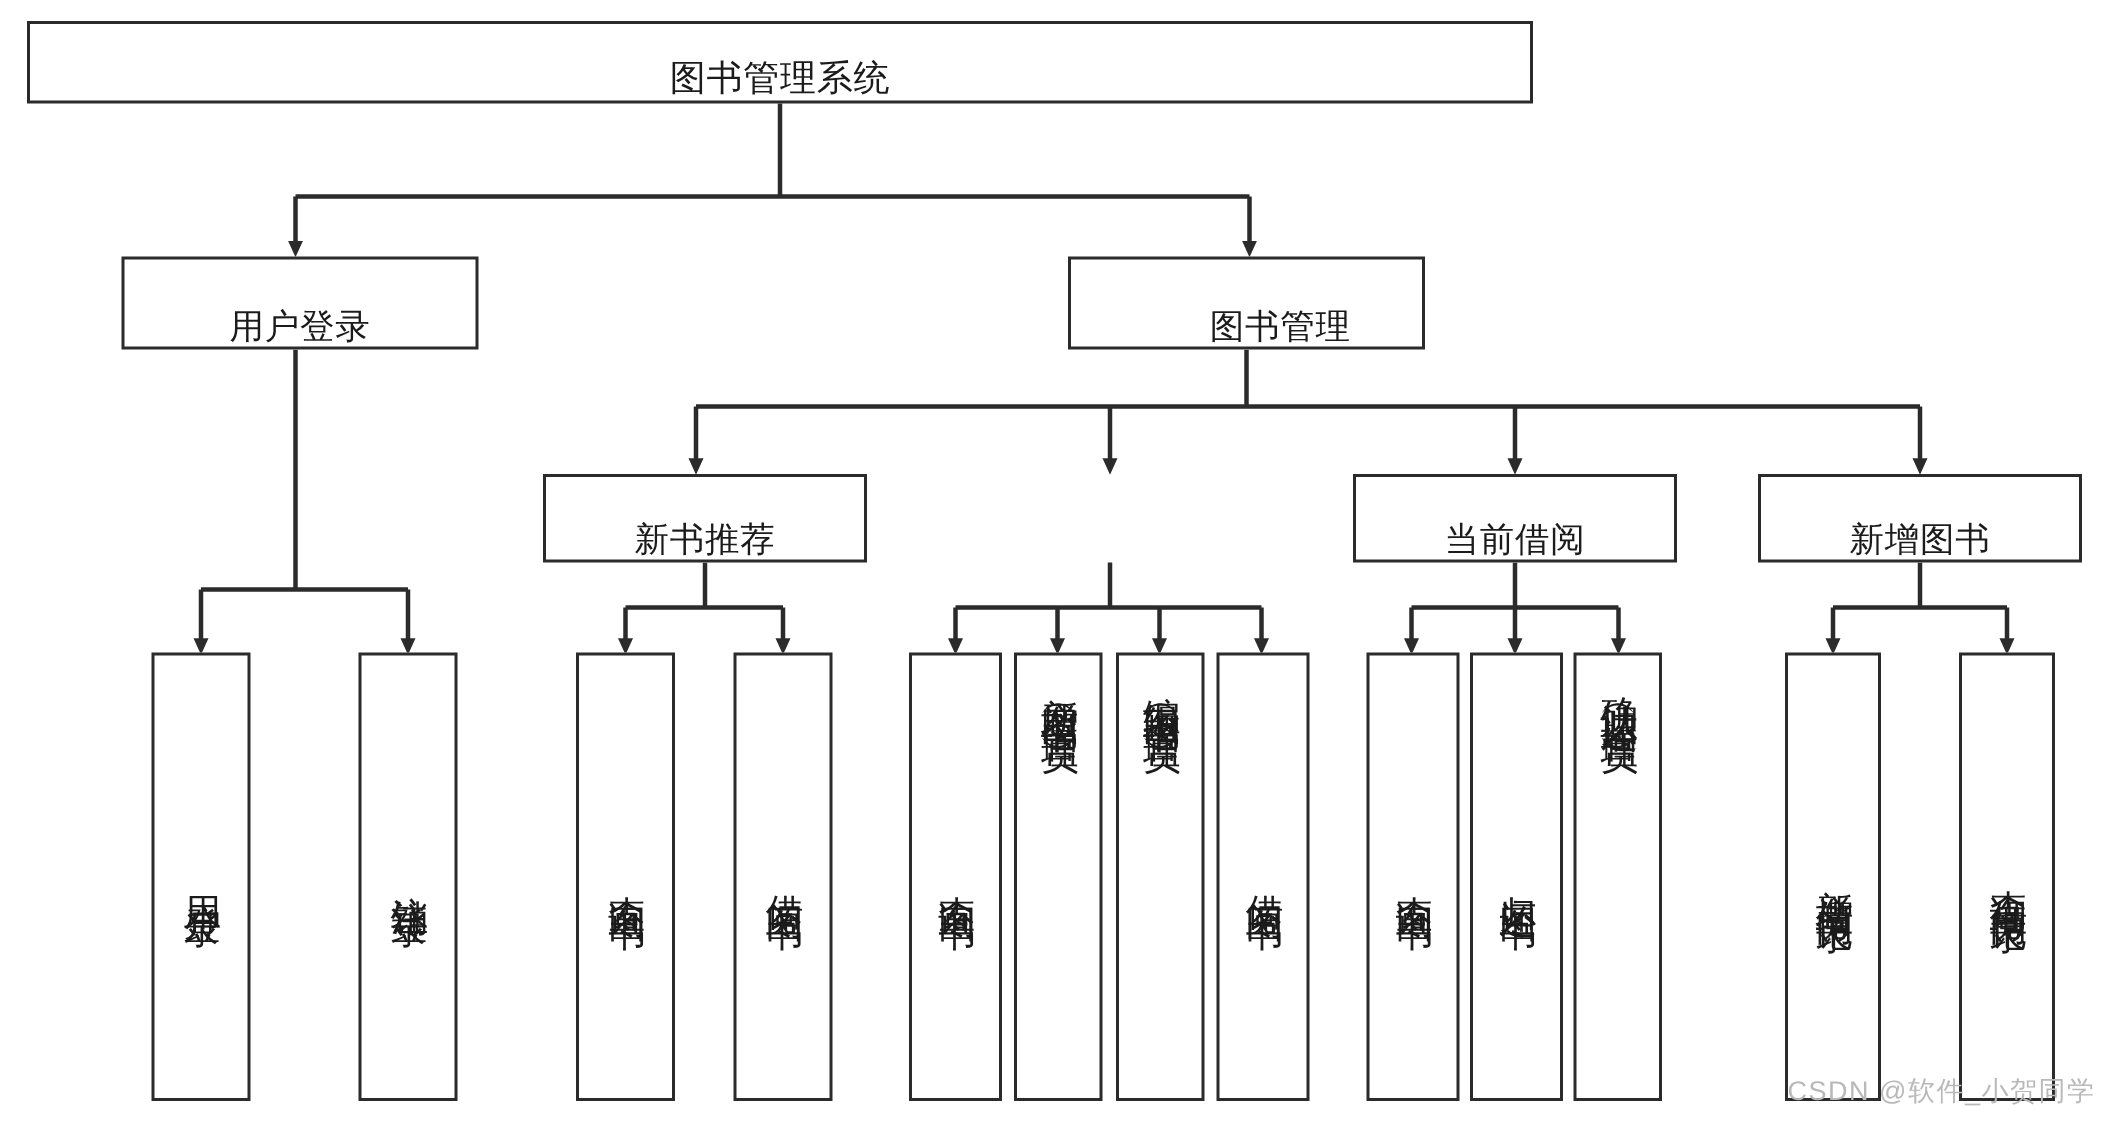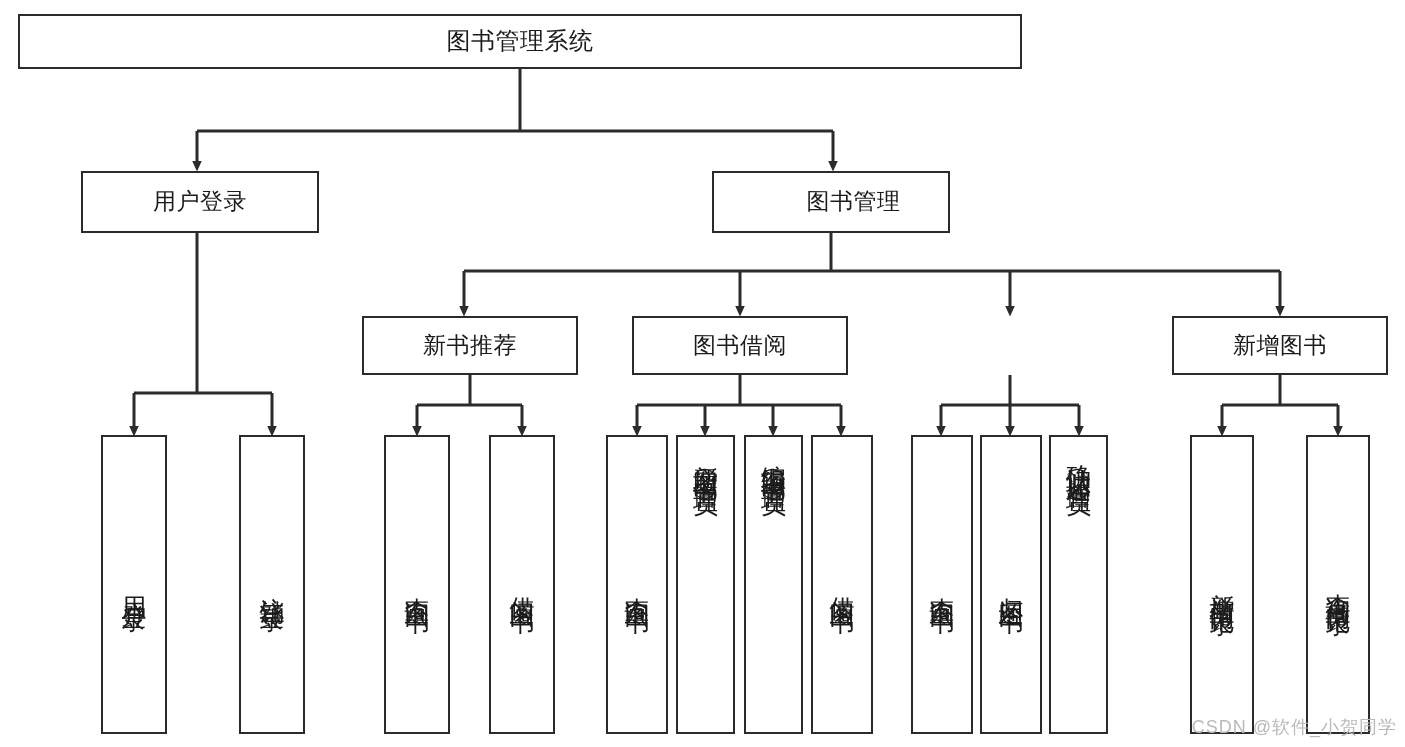--- a/index.html
+++ b/index.html
@@ -9,21 +9,21 @@
   }
   #stage{position:relative;width:1405px;height:747px;background:#fff;}
   #wires{position:absolute;left:0;top:0;width:1405px;height:747px;}
 
   .node{
     position:absolute;
     box-sizing:border-box;
     border:2.5px solid #2b2b2b;
     background:#ffffff;
     display:flex;
-    align-items:center;
+    align-items:flex-end;
     justify-content:center;
     color:#1b1b1b;
   }
   .node .lbl{
     display:block;
     line-height:1.18;
     white-space:pre;
     letter-spacing:0.5px;
   }
 
@@ -121,22 +121,22 @@
   <div class="node h-node" style="left:81px;top:171px;width:238px;height:62px;">
     <span class="lbl">用户登录</span>
   </div>
   <div class="node h-node" style="left:712px;top:171px;width:238px;height:62px;padding-left:45px;">
     <span class="lbl">图书管理</span>
   </div>
 
   <div class="node h-node" style="left:362px;top:316px;width:216px;height:59px;">
     <span class="lbl">新书推荐</span>
   </div>
-  <div class="node h-node" style="left:632px;top:316px;width:216px;height:59px;">
-    <span class="lbl">图书借阅</span>
+  <div class="node h-node" style="left:902px;top:316px;width:216px;height:59px;">
+    <span class="lbl">当前借阅</span>
   </div>
   <div class="node h-node" style="left:1172px;top:316px;width:216px;height:59px;">
     <span class="lbl">新增图书</span>
   </div>
 
   <div class="node leaf center-v" style="left:101px;top:435px;width:66px;height:299px;">
     <span class="lbl">用户登录</span>
   </div>
   <div class="node leaf center-v" style="left:239px;top:435px;width:66px;height:299px;">
     <span class="lbl">注销登录</span>

